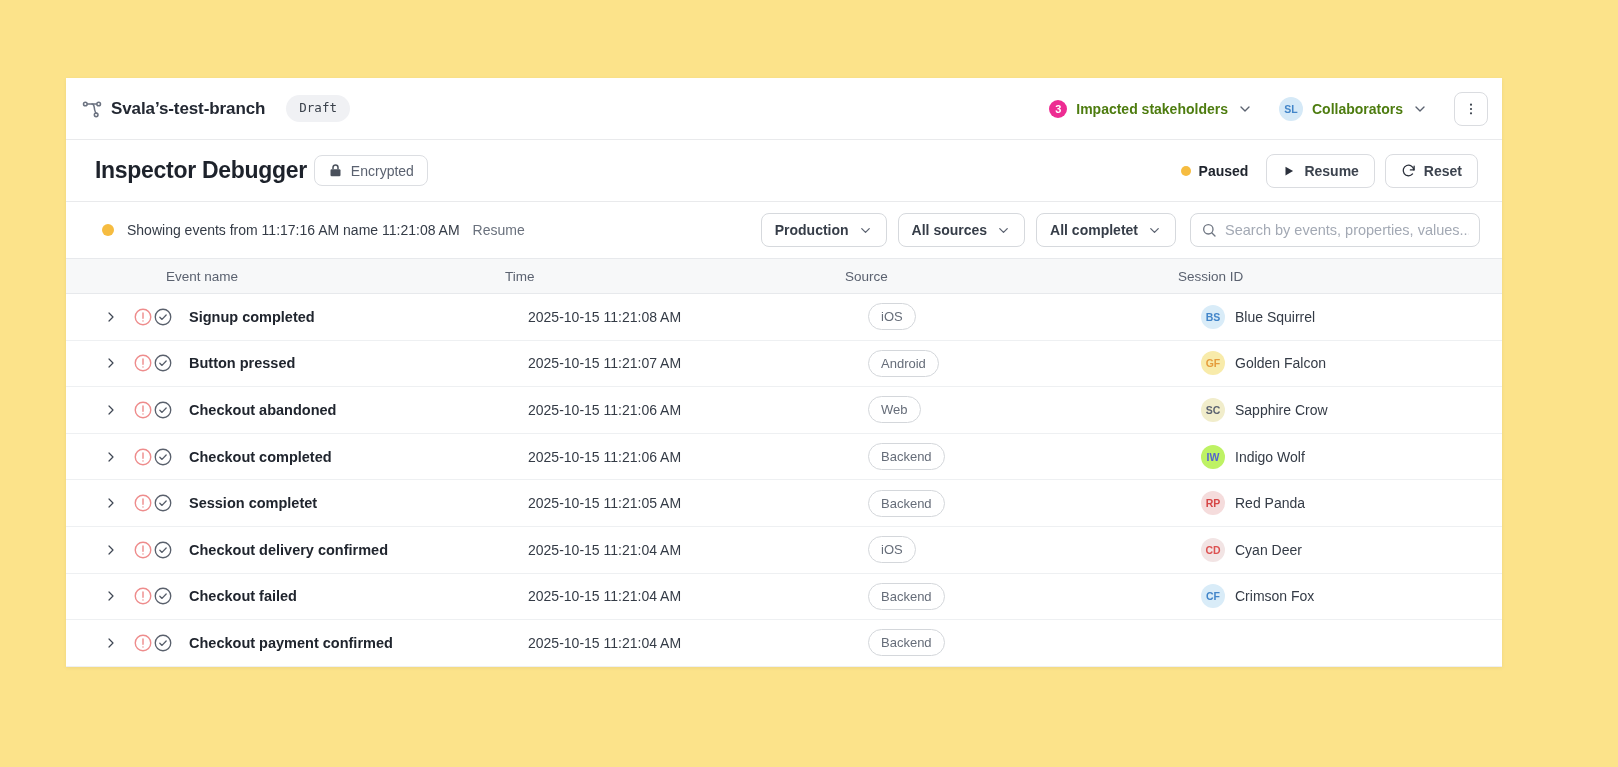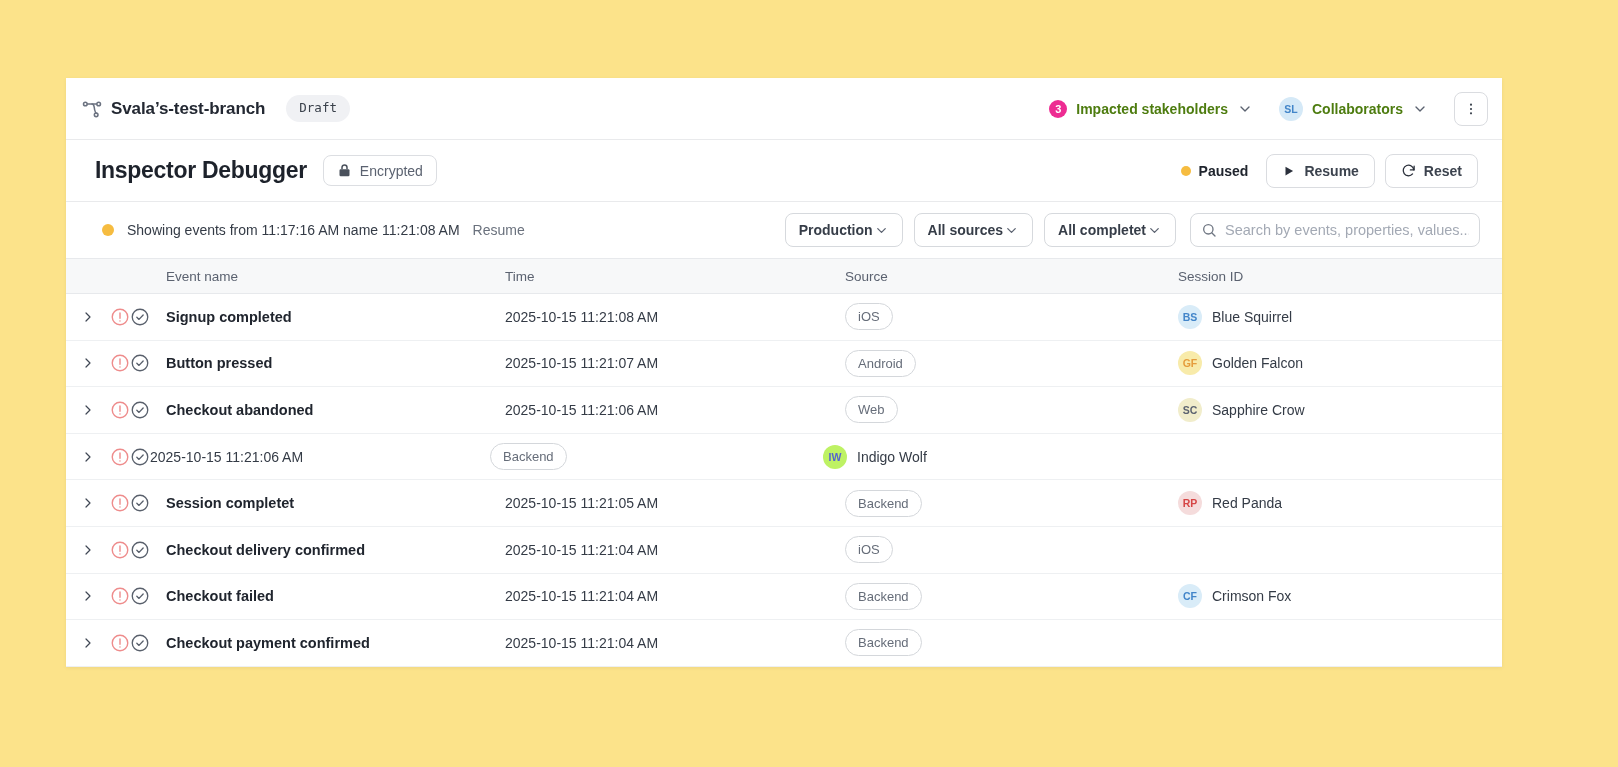--- a/index.html
+++ b/index.html
@@ -61,21 +61,21 @@
 
   
   .toolbar {
     height: 62px; flex: 0 0 62px;
     display: flex; align-items: center;
     padding: 0 24px 0 29px;
     border-bottom: 1px solid #e9eaec;
   }
   .page-title { font-size: 23px; font-weight: 700; color: #1d222b; letter-spacing: -0.3px; }
   .encrypted-btn {
-    margin-left: 16px;
+    margin-left: 7px;
     height: 31px; display: flex; align-items: center; gap: 8px;
     border: 1px solid #dcdee2; border-radius: 8px; background: #fff;
     padding: 0 13px; font-size: 14px; color: #5b6270; cursor: pointer;
   }
   .toolbar-right { margin-left: auto; display: flex; align-items: center; gap: 10px; }
   .paused-wrap { display: flex; align-items: center; gap: 8px; margin-right: 8px; }
   .dot { border-radius: 50%; background: #f6bc40; }
   .dot-10 { width: 10px; height: 10px; }
   .dot-12 { width: 12px; height: 12px; }
   .paused-label { font-size: 14px; font-weight: 700; color: #20252e; }
@@ -90,21 +90,21 @@
   .filter-bar {
     height: 56px; flex: 0 0 56px;
     display: flex; align-items: center;
     padding: 0 22px 0 36px;
   }
   .showing-wrap { display: flex; align-items: center; gap: 13px; }
   .showing-text { font-size: 14px; color: #343b46; }
   .resume-link { font-size: 14px; color: #6a717d; cursor: pointer; }
   .filter-right { margin-left: auto; display: flex; align-items: center; gap: 11px; }
   .dropdown {
-    height: 34px; display: flex; align-items: center; gap: 1px;
+    height: 34px; display: flex; align-items: center; gap: 9px;
     border: 1px solid #d6d9dd; border-radius: 8px; background: #fff;
     padding: 0 13px; font-size: 14px; font-weight: 600; color: #363d48;
     cursor: pointer;
   }
   .search-box {
     position: relative; width: 290px; height: 34px; margin-left: 3px;
   }
   .search-box svg { position: absolute; left: 11px; top: 9px; }
   .search-input {
     width: 100%; height: 100%;
@@ -123,20 +123,21 @@
     border-top: 1px solid #e7e9ec;
     border-bottom: 1px solid #e7e9ec;
     font-size: 13.5px; color: #5b6270;
   }
   .tbody { flex: 1; display: flex; flex-direction: column; }
   .row {
     height: 46.6px; flex: 0 0 46.6px;
     display: flex; align-items: center;
     border-bottom: 1px solid #eef0f2;
     background: #fff;
+    padding-left: 23px;
   }
   .cell-chevron { width: 44px; flex: 0 0 44px; display: flex; justify-content: center; align-items: center; }
   .cell-status  { width: 40px; flex: 0 0 40px; display: flex; justify-content: center; align-items: center; }
   .cell-event   { width: 355px; flex: 0 0 355px; padding-left: 16px; }
   .cell-time    { width: 340px; flex: 0 0 340px; }
   .cell-source  { width: 333px; flex: 0 0 333px; }
   .cell-session { flex: 1; display: flex; align-items: center; gap: 10px; }
   .event-name { font-size: 14.5px; font-weight: 700; color: #20252e; }
   .time-text { font-size: 14px; color: #343b46; }
   .source-pill {
@@ -426,20 +427,23 @@
               <line x1="12" y1="16.6" x2="12" y2="16.7"></line>
             </svg>
       </span>
       <span class="success-icon" style="display:flex;">
         <svg width="20" height="20" viewBox="0 0 24 24" fill="none" stroke="#59606c" stroke-width="1.6" stroke-linecap="round" stroke-linejoin="round">
               <circle cx="12" cy="12" r="9.3"></circle>
               <polyline points="8.2 12.3 10.8 14.9 15.8 9.6"></polyline>
             </svg>
       </span>
     </div>
+    <div class="cell-event">
+      <span class="event-name">Checkout completed</span>
+    </div>
     <div class="cell-time">
       <span class="time-text">2025-10-15 11:21:06 AM</span>
     </div>
     <div class="cell-source">
       <span class="source-pill">Backend</span>
     </div>
     <div class="cell-session">
       <span class="avatar session-avatar" style="background: #bef264; color: rgb(85, 99, 207);">IW</span>
       <span class="session-name">Indigo Wolf</span>
     </div>
@@ -512,20 +516,24 @@
     </div>
     <div class="cell-event">
       <span class="event-name">Checkout delivery confirmed</span>
     </div>
     <div class="cell-time">
       <span class="time-text">2025-10-15 11:21:04 AM</span>
     </div>
     <div class="cell-source">
       <span class="source-pill">iOS</span>
     </div>
+    <div class="cell-session">
+      <span class="avatar session-avatar" style="background: rgb(242, 228, 228); color: rgb(220, 80, 80);">CD</span>
+      <span class="session-name">Cyan Deer</span>
+    </div>
   </div>
 
   <div class="row is-error">
     <div class="cell-chevron">
       <span class="chev-btn">
         <span style="display:flex;">
           <svg width="16" height="16" viewBox="0 0 24 24" fill="none" stroke="#3f4754" stroke-width="1.8" stroke-linecap="round" stroke-linejoin="round">
                 <polyline points="9 6 15 12 9 18"></polyline>
               </svg>
         </span>

